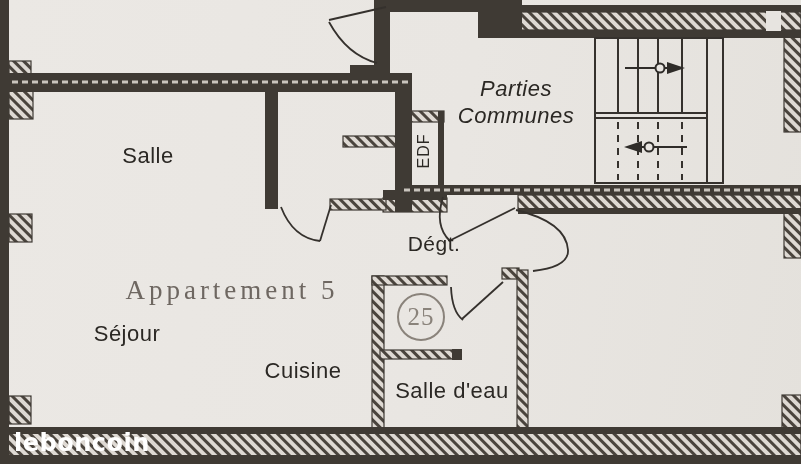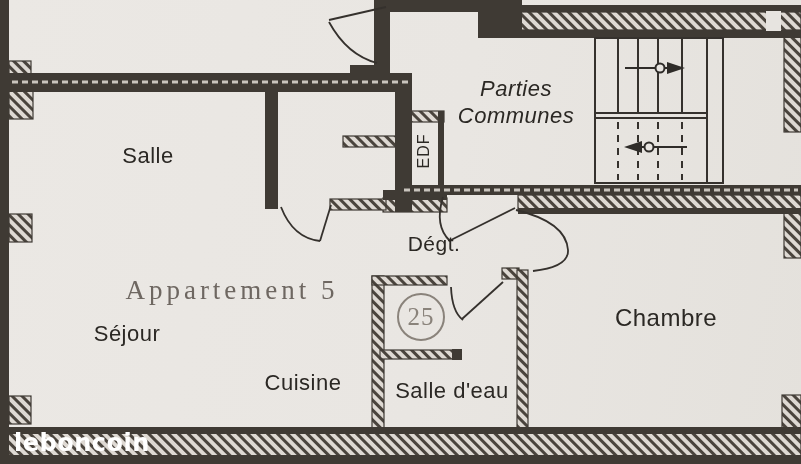--- a/index.html
+++ b/index.html
@@ -166,23 +166,22 @@
     <div>Communes</div>
   </div>
 
   <div class="lbl edf" style="left:424px;top:151px;">EDF</div>
   <div class="lbl" style="left:434px;top:244px;font-size:21px;">Dégt.</div>
 
   <div class="lbl stamp-title" style="left:232px;top:266px;margin-top:24px;">Appartement 5</div>
 
   <div class="lbl" style="left:127px;top:334px;">Séjour</div>
 
-  <div class="lbl lbl2" style="left:303px;top:370px;margin-top:12px;">
+  <div class="lbl lbl2" style="left:303px;top:370px;">
     <div>Cuisine</div>
   </div>
 
   <div class="lbl" style="left:452px;top:391px;">Salle d'eau</div>
-  <div class="lbl" style="left:666px;top:318px;font-size:24px;">Chambre</div>
 
   <div class="lbl unit-num" style="left:421px;top:317px;">25</div>
 
   <div class="watermark">leboncoin</div>
 </div>
 
 </body></html>

